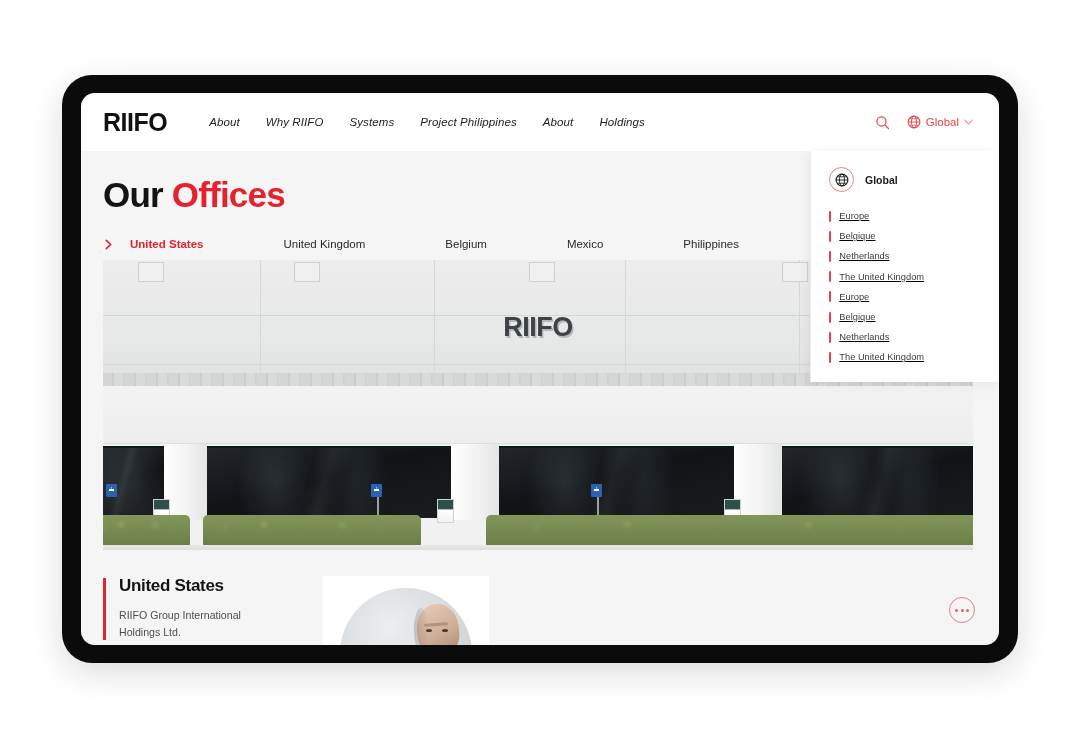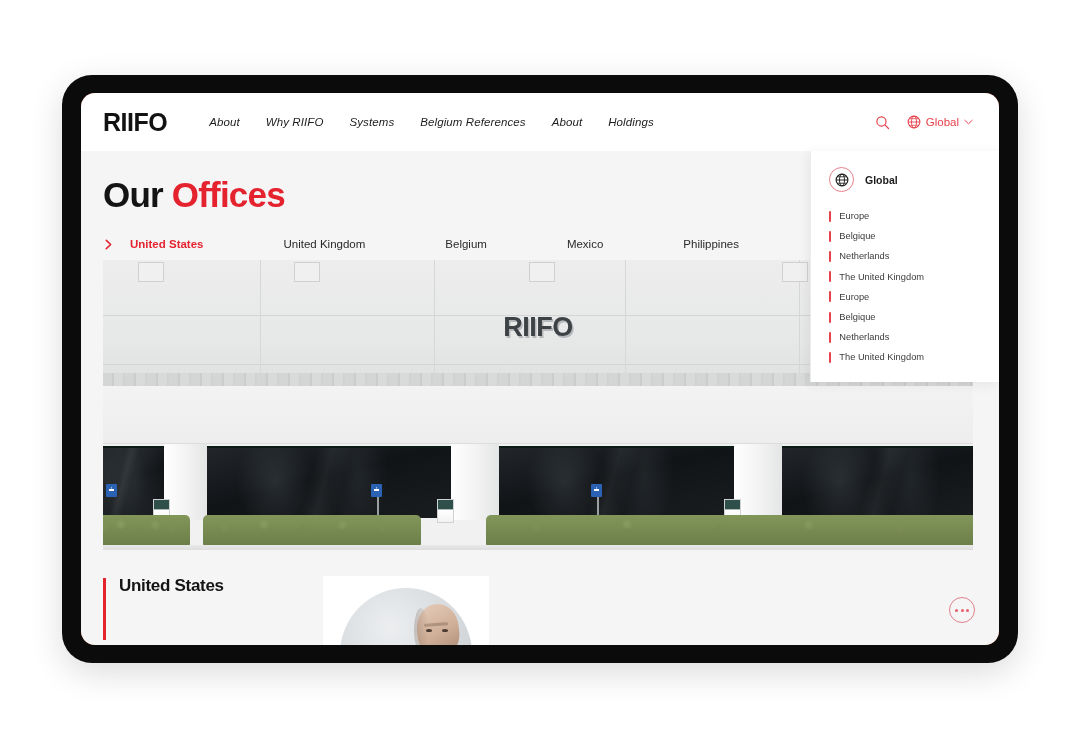--- a/index.html
+++ b/index.html
@@ -89,21 +89,21 @@
     width: 25px; height: 25px;
     border-radius: 50%;
     border: 1.4px solid #e8808c;
     display: flex; align-items: center; justify-content: center;
     flex-shrink: 0;
   }
   .globe-badge svg { width: 14px; height: 14px; display:block; }
   .lang-panel-title {
     font-size: 10.5px; font-weight: 700; color: #1a1a1a;
   }
-  .lang-list { list-style: none; }
+  .lang-list { list-style: none; text-decoration: underline; }
   .lang-item {
     display: flex; align-items: center; gap: 8px;
     padding: 4.6px 16px 4.6px 18px;
     cursor: pointer;
   }
   .lang-item .tick {
     width: 2.3px; height: 11px;
     background: #e8414b;
     flex-shrink: 0;
     border-radius: 1px;
@@ -335,21 +335,21 @@
 <div class="tablet-frame">
   <div class="tablet-screen">
 
     <header class="site-header">
       <div class="brand-logo">RIIFO</div>
 
       <nav class="main-nav">
         <a class="nav-link">About</a>
         <a class="nav-link">Why RIIFO</a>
         <a class="nav-link">Systems</a>
-        <a class="nav-link">Belgium References</a>
+        <a class="nav-link">Project Philippines</a>
         <a class="nav-link">About</a>
         <a class="nav-link">Holdings</a>
       </nav>
 
       <div class="header-right">
         <svg class="icon-search" viewBox="0 0 20 20" fill="none">
           <circle cx="8.6" cy="8.6" r="6.1" stroke="#e8414b" stroke-width="1.6"></circle>
           <line x1="13.2" y1="13.2" x2="18" y2="18" stroke="#e8414b" stroke-width="1.6" stroke-linecap="round"></line>
         </svg>
 
@@ -478,20 +478,21 @@
           <div class="hedge" style="left:11.5%; width:25%"></div>
           <div class="hedge" style="left:44%;  width:58%"></div>
           <div class="ground"></div>
         </div>
       </figure>
 
       <section class="office-detail">
         <div class="detail-text">
           <span class="detail-bar"></span>
           <h2 class="detail-country">United States</h2>
+          <p class="detail-company">RIIFO Group International Holdings Ltd.</p>
         </div>
 
         <div class="person-card">
           <div class="portrait-disc">
 
             <span class="head"></span>
             <span class="shadow-face"></span>
             <span class="brow"></span>
             <span class="eye-l"></span>
             <span class="eye-r"></span>

